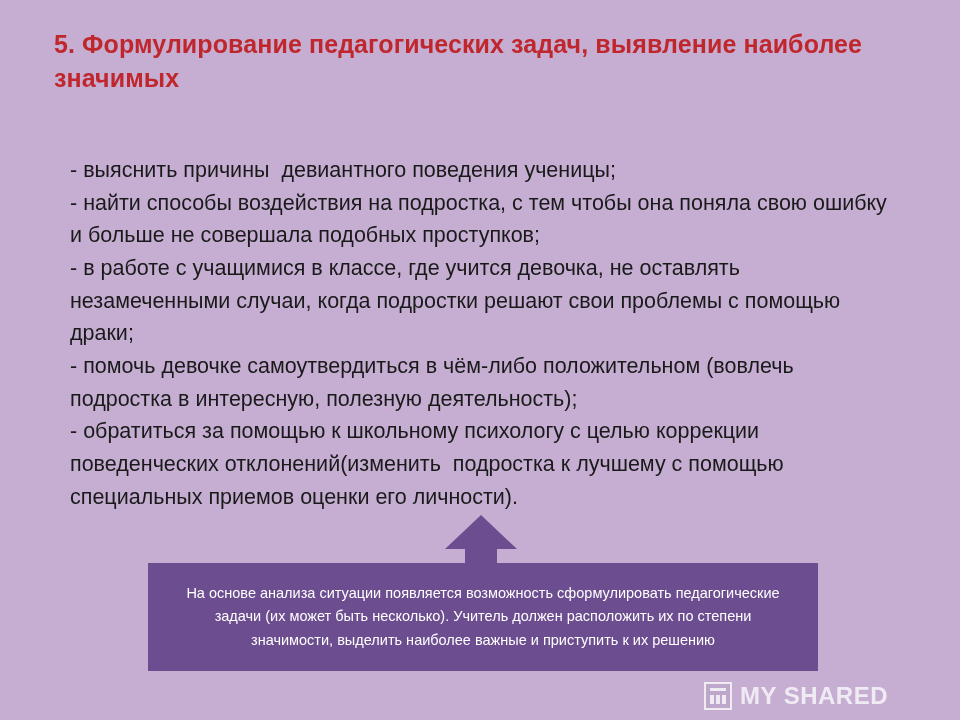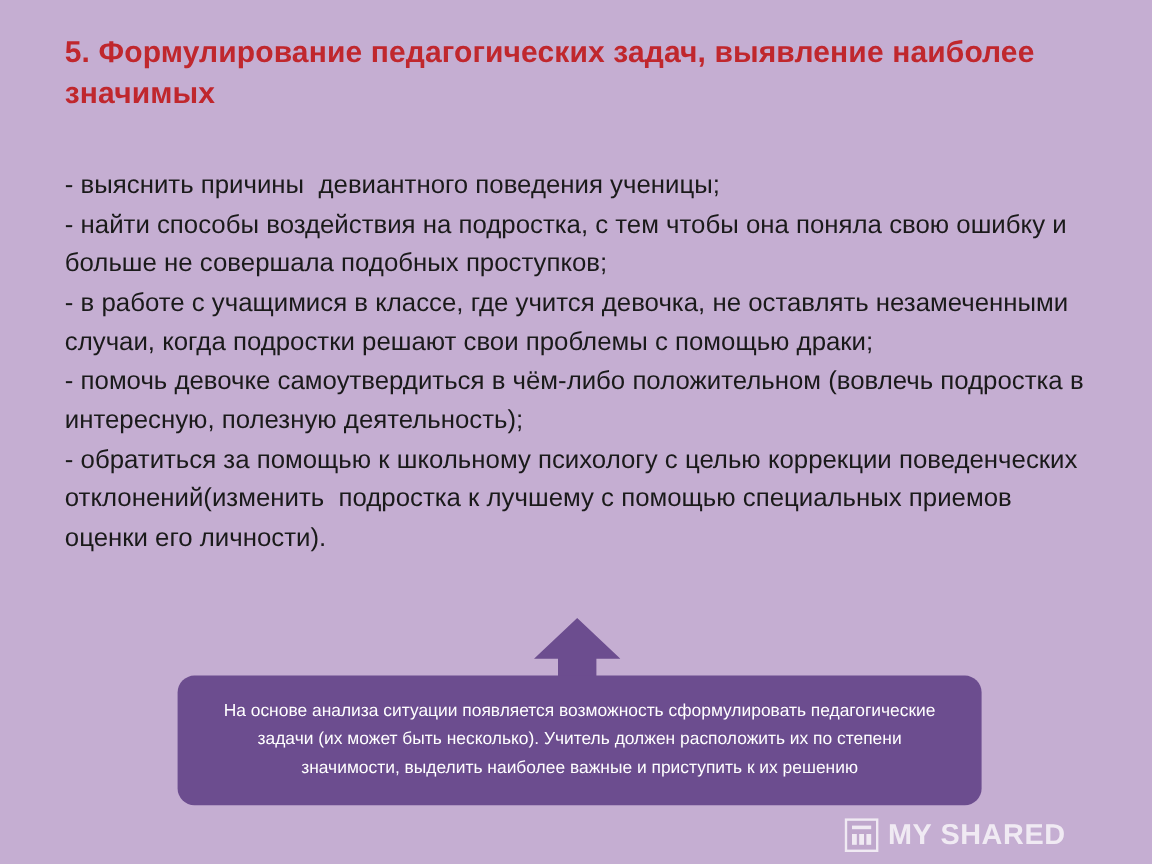--- a/index.html
+++ b/index.html
@@ -34,21 +34,21 @@
   .body-text {
     position: absolute;
     left: 54px;
     top: 138px;
     width: 860px;
     color: #1a1a1a;
     font-size: 21.5px;
     line-height: 1.52;
   }
   .body-text p {
-    margin: 0;
+    margin: 16px;
     padding: 0;
     white-space: pre-wrap;
   }
   .arrow-wrap {
     position: absolute;
     left: 445px;
     top: 515px;
     width: 72px;
     height: 62px;
   }
@@ -65,21 +65,20 @@
     background: #6c4d8f;
     color: #ffffff;
     font-size: 14.5px;
     line-height: 1.62;
     text-align: center;
     display: flex;
     align-items: center;
     justify-content: center;
     box-sizing: border-box;
     padding: 8px 26px;
-    border-radius: 14px;
   }
   .callout p {
     margin: 0;
     white-space: pre-wrap;
   }
   .watermark {
     position: absolute;
     right: 16px;
     bottom: 10px;
     display: flex;

